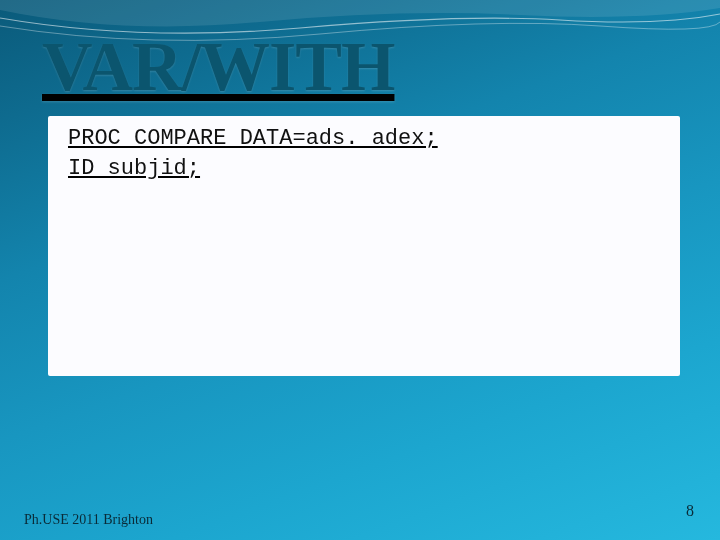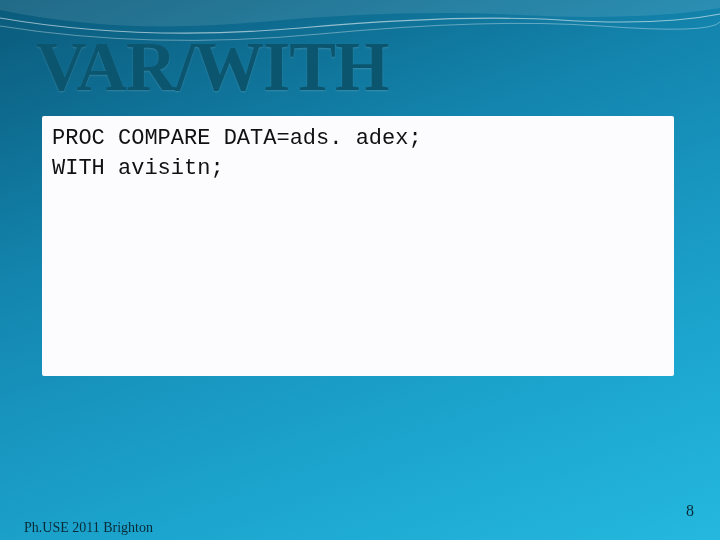--- a/index.html
+++ b/index.html
@@ -10,21 +10,21 @@
     position: relative;
   }
   .wave {
     position: absolute;
     top: 0; left: 0; right: 0;
     height: 52px;
     pointer-events: none;
   }
   .content {
     position: absolute;
-    top: 32px; left: 36px; right: 38px;
+    top: 32px; left: 42px; right: 38px; text-decoration: underline;
   }
   .title {
     font-size: 70px;
     font-weight: bold;
     color: #0b556e;
     letter-spacing: -1px;
     line-height: 1;
     margin-bottom: 14px;
     text-shadow: 0 1px 2px rgba(255,255,255,0.15);
   }
@@ -34,34 +34,34 @@
     line-height: 1.25;
     margin-left: 10px;
     margin-bottom: 12px;
     max-width: 600px;
   }
   .codebox {
     background: #fcfcff;
     margin-left: 6px;
     width: 632px;
     height: 260px;
-    padding: 8px 10px;
+    padding: 8px 20px;
     border-radius: 2px;
   }
   .codebox .line {
     font-family: 'Courier New', Courier, monospace;
     font-size: 22px;
     color: #111;
     line-height: 1.35;
     white-space: pre;
   }
   .footer-left {
     position: absolute;
     left: 24px;
-    bottom: 4px;
+    bottom: 12px;
     font-family: Georgia, serif;
     font-size: 14px;
     color: #0a2b38;
   }
   .footer-right {
     position: absolute;
     right: 26px;
     bottom: 20px;
     font-family: Georgia, serif;
     font-size: 16px;
@@ -74,18 +74,18 @@
 <svg class="wave" viewBox="0 0 720 52" preserveAspectRatio="none">
   <path d="M0,10 Q120,35 260,22 T520,15 T720,8 L720,0 L0,0 Z" fill="rgba(255,255,255,0.10)"></path>
   <path d="M0,18 Q140,42 300,28 T560,20 T720,14" fill="none" stroke="rgba(255,255,255,0.55)" stroke-width="1.2"></path>
   <path d="M0,26 Q150,50 320,34 T600,26 T720,22" fill="none" stroke="rgba(255,255,255,0.35)" stroke-width="1"></path>
 </svg>
 
 <div class="content">
   <div class="title">VAR/WITH</div>
   <div class="codebox">
     <div class="line">PROC COMPARE DATA=ads. adex;</div>
-    <div class="line">WITH avisitn;</div>
+    <div class="line">ID subjid;</div>
   </div>
 </div>
 
 <div class="footer-left">Ph.USE 2011 Brighton</div>
 <div class="footer-right">8</div>
 
 </body></html>

